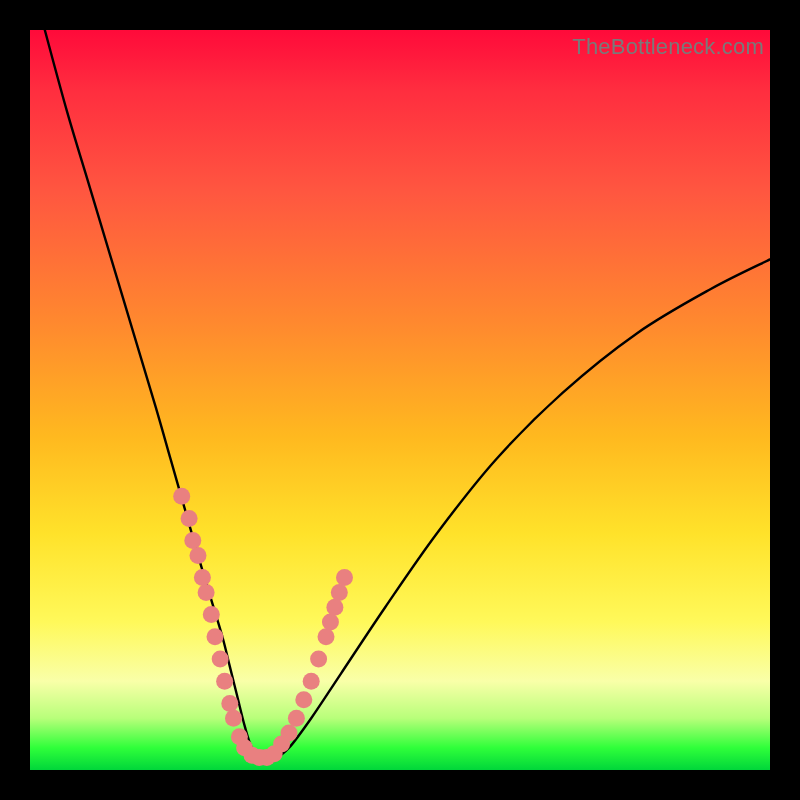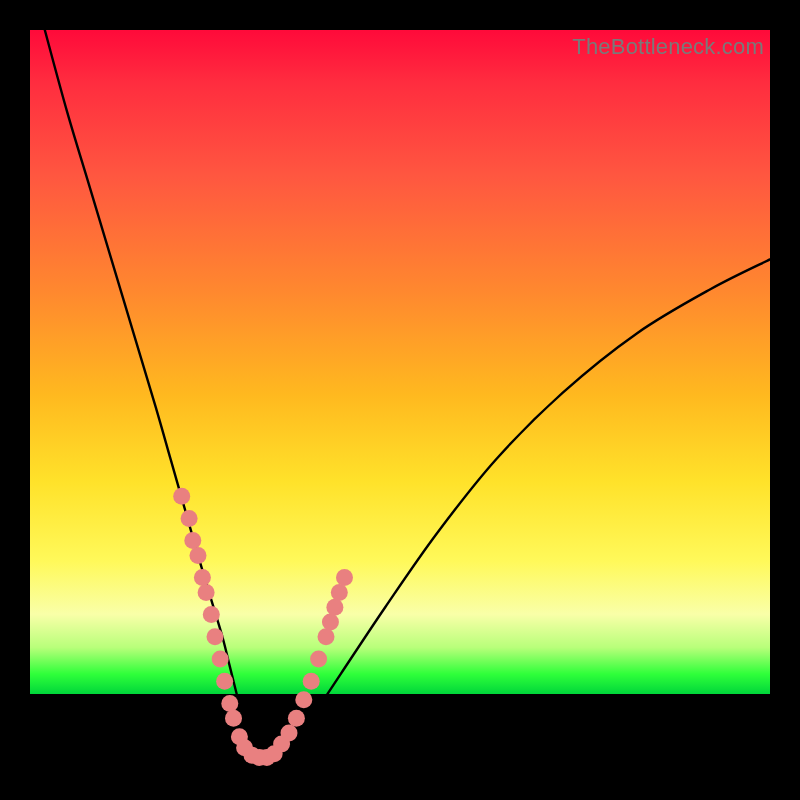--- a/index.html
+++ b/index.html
@@ -15,21 +15,21 @@
     position: relative;
     width: 800px;
     height: 800px;
     background: #000;
   }
   .plot {
     position: absolute;
     left: 30px;
     top: 30px;
     width: 740px;
-    height: 664px;
+    height: 740px;
     
     background: linear-gradient(
       to bottom,
       #ff0a3a 0%,
       #ff2d3f 8%,
       #ff5740 22%,
       #ff8a2e 40%,
       #ffb91f 55%,
       #ffe22a 68%,
       #fff95a 80%,

